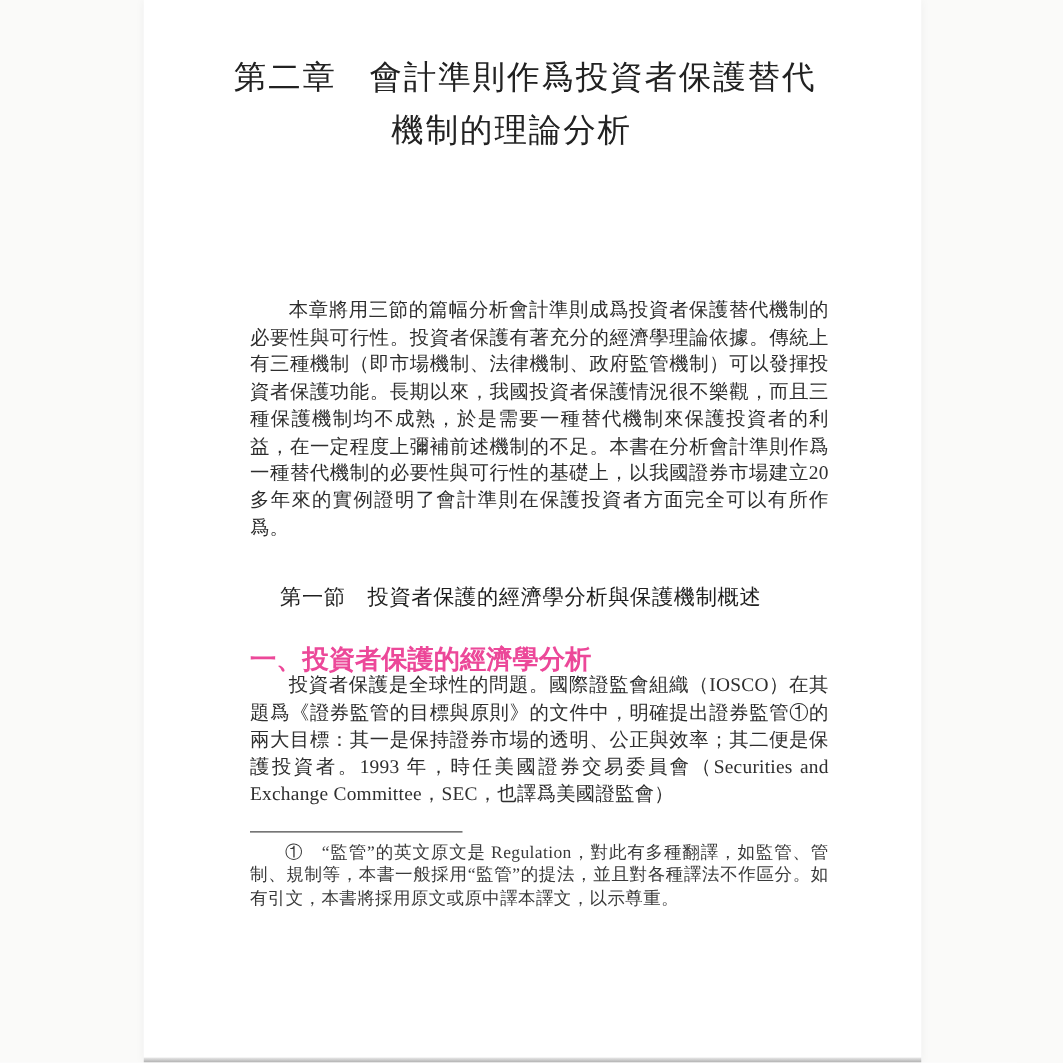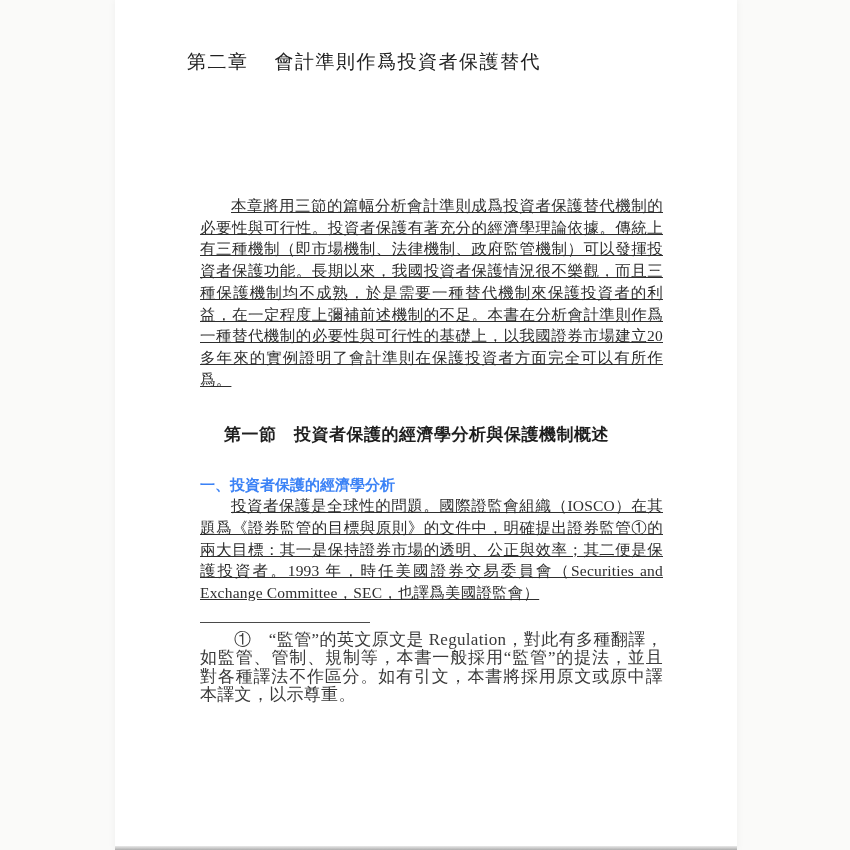--- a/index.html
+++ b/index.html
@@ -23,68 +23,67 @@
     position: absolute;
     top: 0; left: 0; right: 0; bottom: 0;
     padding-left: 85px;
     padding-right: 74px;
     color: #2b2b2b;
   }
   .chapter {
     margin-top: 40px;
     margin-left: -13px;
     font-family: "Liberation Sans", "DejaVu Sans", sans-serif;
-    font-size: 19px;
+    font-size: 26px;
     line-height: 43px;
     letter-spacing: 1.5px;
     color: #222;
     font-weight: 500;
   }
   .chapter-line1 { white-space: nowrap; }
   .chapter-gap { display: inline-block; width: 26px; }
   .chapter-line2 { padding-left: 126px; }
   .body-text p {
     margin: 0;
     font-size: 15.5px;
     line-height: 21.7px;
     text-align: justify;
     text-indent: 2em;
     letter-spacing: 0.2px;
     color: #2e2e2e;
-    text-decoration: underline;
   }
   .para-1 { margin-top: 112px !important; }
   .section-heading {
     margin-top: 33px;
     padding-left: 24px;
     font-size: 17px;
-    font-weight: bold;
+    font-weight: normal;
     line-height: 24px;
     letter-spacing: 0.5px;
     color: #1f1f1f;
     font-family: "Liberation Serif", "DejaVu Serif", serif;
   }
   .subsection-heading {
     margin-top: 28px;
-    font-size: 15px;
+    font-size: 21px;
     font-weight: bold;
     line-height: 20px;
-    color: #3b82f6;
+    color: #ec4899;
     font-family: "Liberation Sans", "DejaVu Sans", sans-serif;
   }
   .para-2 { margin-top: 11px !important; }
   .footnote-rule {
     margin-top: 18px;
     width: 170px;
     height: 0;
     border-top: 1.5px solid #4a4a4a;
   }
   .footnote {
     margin-top: 8px;
-    font-size: 17px;
+    font-size: 14px;
     line-height: 18.5px;
     text-align: justify;
     text-indent: 2em;
     color: #3a3a3a;
     letter-spacing: 0.3px;
   }
   .bottom-edge {
     position: absolute;
     left: 0; right: 0; bottom: 0;
     height: 4px;
@@ -92,20 +91,21 @@
   }
 </style>
 </head>
 <body>
 
 <div class="page">
   <div class="content">
 
     <div class="chapter">
       <div class="chapter-line1"><span>第二章</span><span class="chapter-gap"></span><span>會計準則作爲投資者保護替代</span></div>
+      <div class="chapter-line2">機制的理論分析</div>
     </div>
 
     <div class="body-text">
       <p class="para-1">本章將用三節的篇幅分析會計準則成爲投資者保護替代機制的必要性與可行性。投資者保護有著充分的經濟學理論依據。傳統上有三種機制（即市場機制、法律機制、政府監管機制）可以發揮投資者保護功能。長期以來，我國投資者保護情況很不樂觀，而且三種保護機制均不成熟，於是需要一種替代機制來保護投資者的利益，在一定程度上彌補前述機制的不足。本書在分析會計準則作爲一種替代機制的必要性與可行性的基礎上，以我國證券市場建立20 多年來的實例證明了會計準則在保護投資者方面完全可以有所作爲。</p>
 
       <div class="section-heading">第一節　投資者保護的經濟學分析與保護機制概述</div>
 
       <div class="subsection-heading">一、投資者保護的經濟學分析</div>
 
       <p>投資者保護是全球性的問題。國際證監會組織（IOSCO）在其題爲《證券監管的目標與原則》的文件中，明確提出證券監管①的兩大目標：其一是保持證券市場的透明、公正與效率；其二便是保護投資者。1993 年，時任美國證券交易委員會（Securities and Exchange Committee，SEC，也譯爲美國證監會）</p>

